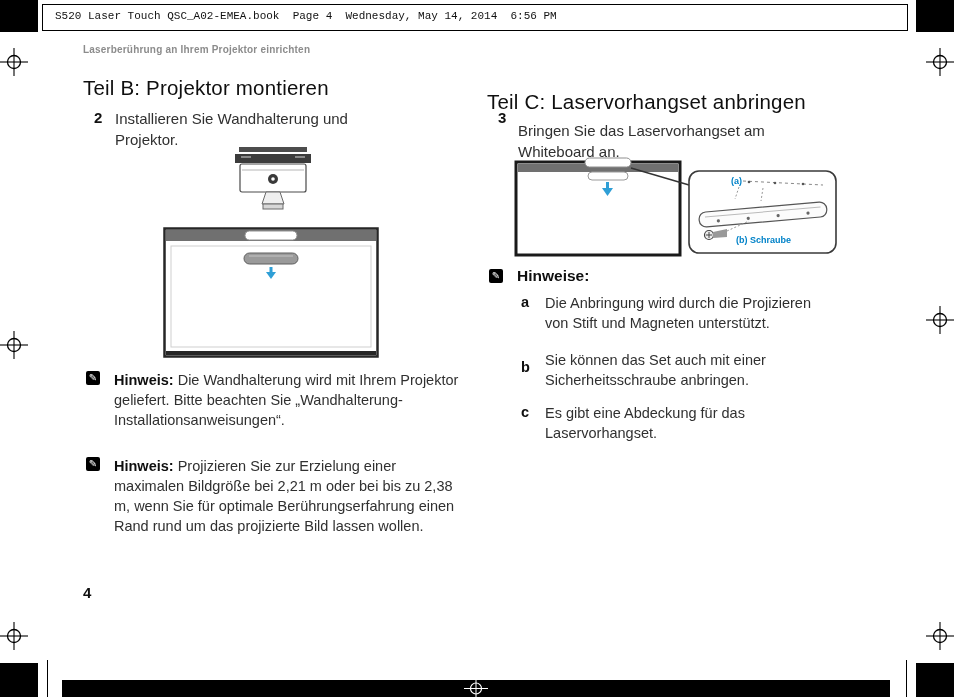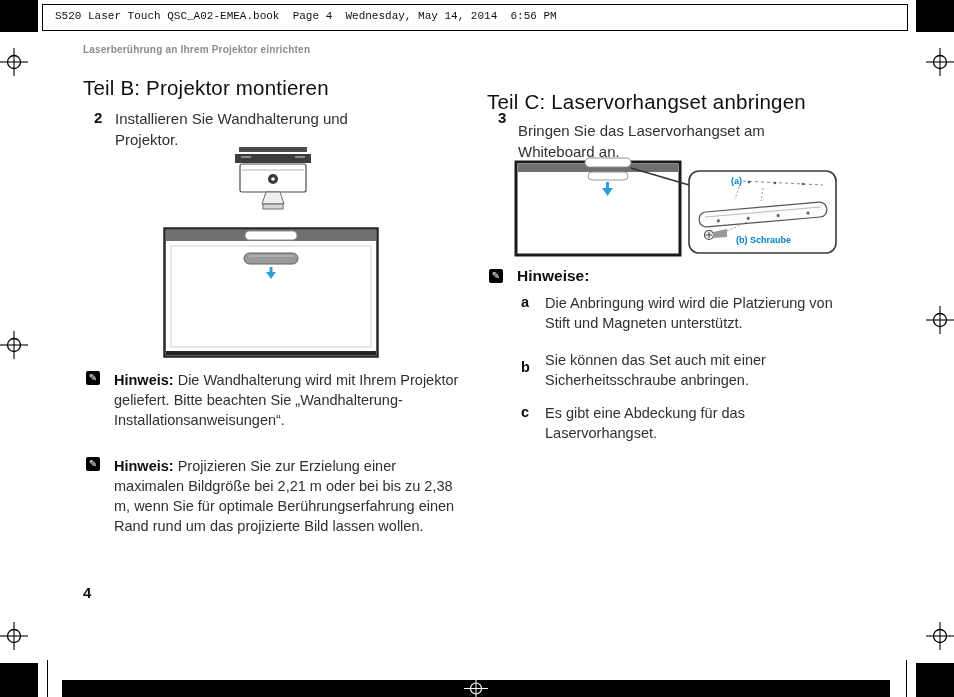--- a/index.html
+++ b/index.html
@@ -179,21 +179,21 @@
       <polygon points="200,77 214,74 214,82 200,83" fill="#999999"></polygon>
       <line x1="214" y1="76" x2="236" y2="66" stroke="#999999" stroke-width="1" stroke-dasharray="2,2"></line>
     </svg>
     <span class="callout-label" style="left:731px;top:176px;">(a)</span>
     <span class="callout-label" style="left:736px;top:235px;">(b) Schraube</span>
 
     <div class="note-icon" style="left:489px;top:269px;"><span>✎</span></div>
     <div class="notes-title" style="left:517px;top:267px;">Hinweise:</div>
 
     <span class="item-letter" style="left:521px;top:294px;">a</span>
-    <div class="p" style="left:545px;top:293px;width:288px;">Die Anbringung wird wird die Platzierung von Stift und Magneten unterstützt.</div>
+    <div class="p" style="left:545px;top:293px;width:288px;">Die Anbringung wird durch die Projizieren von Stift und Magneten unterstützt.</div>
 
     <span class="item-letter" style="left:521px;top:359px;">b</span>
     <div class="p" style="left:545px;top:350px;width:288px;">Sie können das Set auch mit einer Sicherheitsschraube anbringen.</div>
 
     <span class="item-letter" style="left:521px;top:404px;">c</span>
     <div class="p" style="left:545px;top:403px;width:288px;">Es gibt eine Abdeckung für das Laservorhangset.</div>
   </div>
 
   <div class="page-num">4</div>
 

